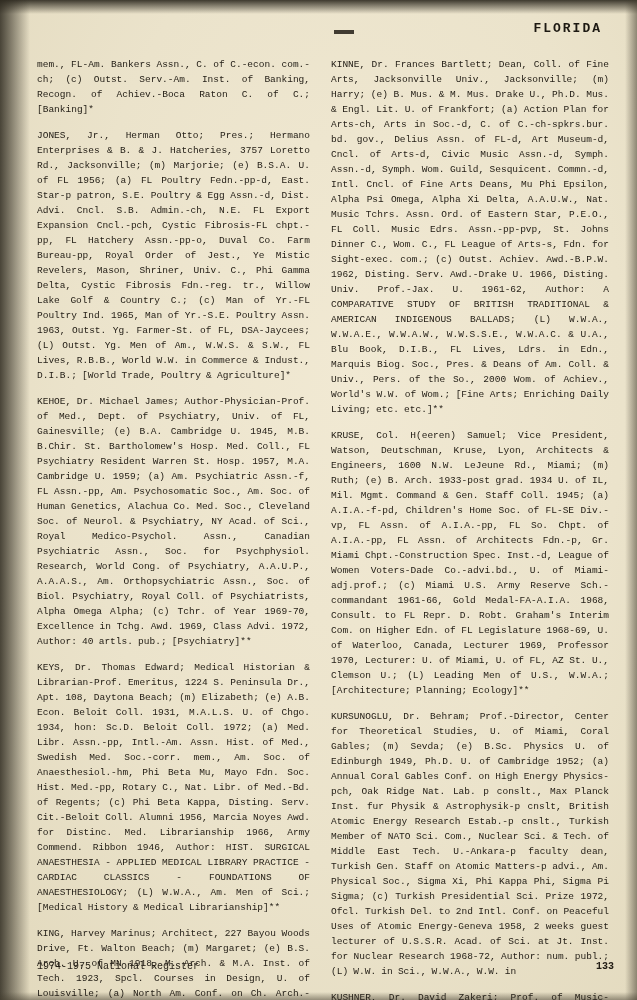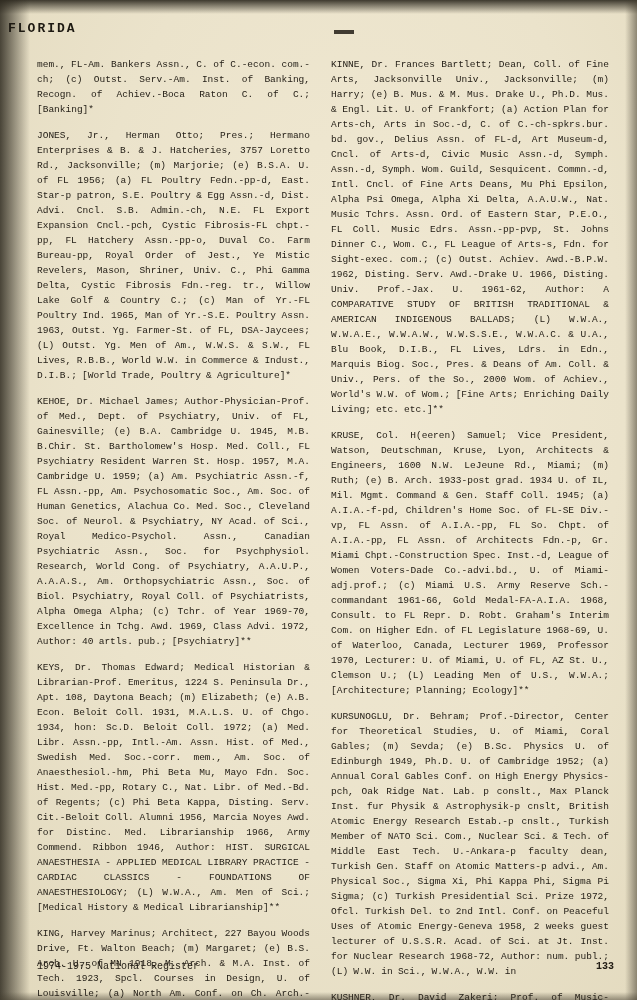--- a/index.html
+++ b/index.html
@@ -26,23 +26,23 @@
   .edge-left   { top: 0; left: 0; bottom: 0; width: 30px;
                  background: linear-gradient(90deg, rgba(45,41,31,0.85), rgba(45,41,31,0)); }
   .edge-right  { top: 0; right: 0; bottom: 0; width: 12px;
                  background: linear-gradient(270deg, rgba(66,60,46,0.55), rgba(66,60,46,0)); }
   .edge-bottom { bottom: 0; left: 0; right: 0; height: 8px;
                  background: linear-gradient(0deg, rgba(66,60,46,0.5), rgba(66,60,46,0)); }
 
   .header {
     position: absolute;
     top: 21px;
-    left: 8px;
+    left: 2px;
     width: 600px;
-    text-align: left;
+    text-align: right;
     font-weight: bold;
     font-size: 13px;
     letter-spacing: 2px;
     color: #1d1912;
   }
   .header-dash {
     position: absolute;
     top: 30px;
     left: 334px;
     width: 20px;

